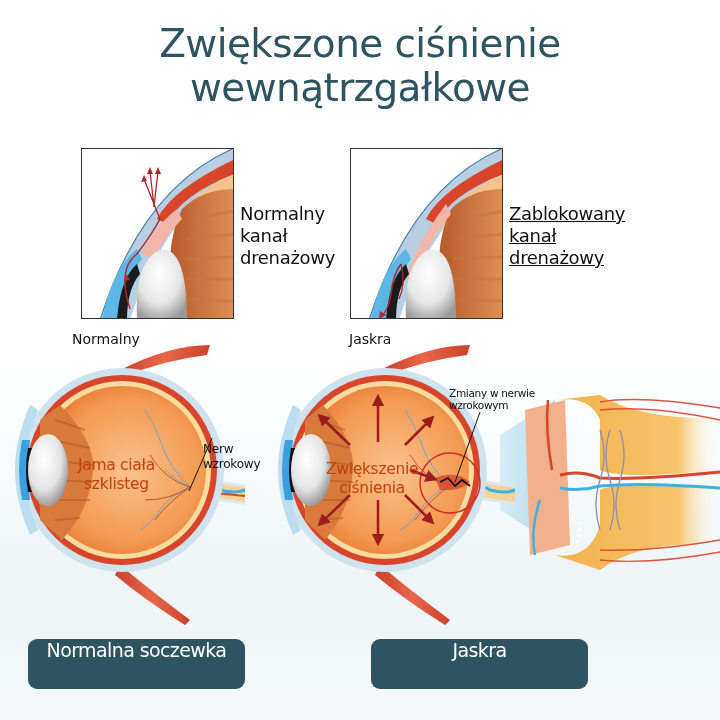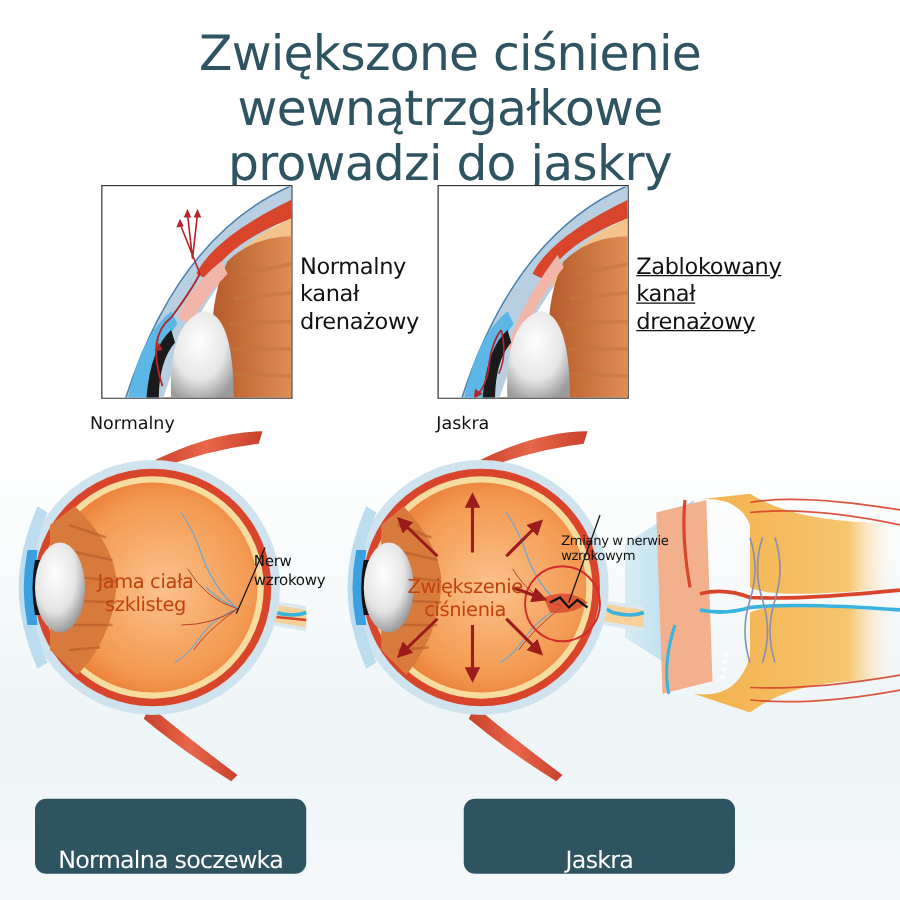--- a/index.html
+++ b/index.html
@@ -33,36 +33,35 @@
     .eye-label {
       position: absolute; font-size: 15.5px; line-height: 19px; text-align: center;
       color: #c2410c; font-family: "DejaVu Sans", sans-serif; letter-spacing: -0.3px;
     }
     .small-label {
       position: absolute; font-size: 12px; line-height: 15px; color: #111;
       font-family: "DejaVu Sans", sans-serif; letter-spacing: -0.2px; margin-top: 36px;
     }
     .tiny-label {
       position: absolute; font-size: 10.5px; line-height: 12px; color: #111;
-      font-family: "DejaVu Sans", sans-serif; letter-spacing: -0.3px; margin-top: 40px;
+      font-family: "DejaVu Sans", sans-serif; letter-spacing: -0.3px;
     }
     .btn {
-      position: absolute; top: 639px; height: 60px; width: 217px;
+      position: absolute; top: 639px; height: 50px; width: 217px;
       background: #2e5461; color: #fff; border-radius: 9px;
-      display: flex; align-items: flex-end; justify-content: center;
+      display: flex; align-items: flex-start; justify-content: center;
       font-family: "DejaVu Sans", sans-serif; font-size: 19px; letter-spacing: -0.6px;
     }
     .art { position: absolute; left: 0; top: 0; }
   </style>
 </head>
 <body>
 
 <div class="title">
   <div>Zwiększone ciśnienie wewnątrzgałkowe</div>
-  <div>prowadzi do jaskry</div>
 </div>
 
 <div class="inset" style="left:81px;">
   <svg width="153" height="171" viewBox="0 0 153 171">
     <defs>
       <radialGradient id="lensG1" cx="0.45" cy="0.35" r="0.7">
         <stop offset="0" stop-color="#ffffff"></stop>
           <stop offset="0.6" stop-color="#e6e6e6"></stop>
           <stop offset="1" stop-color="#9a9a9a"></stop>
       </radialGradient>

